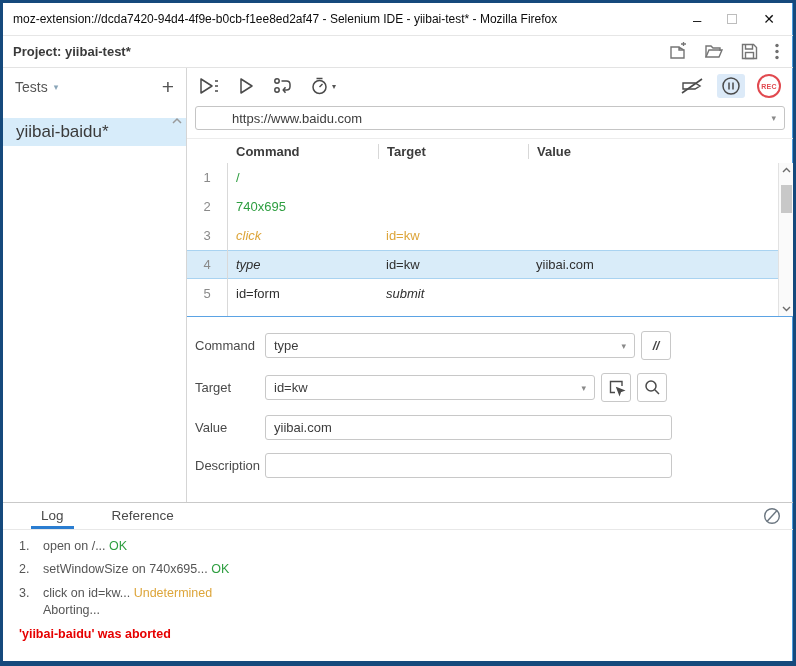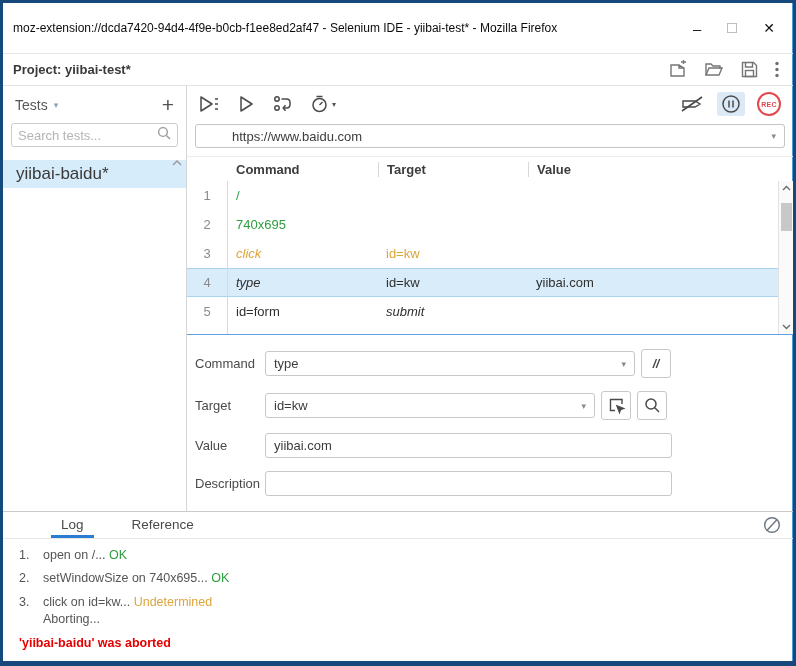--- a/index.html
+++ b/index.html
@@ -3,21 +3,21 @@
 <meta charset="utf-8">
 <style>
   * { margin:0; padding:0; box-sizing:border-box; }
   html,body { width:796px; height:666px; }
   body { font-family:"Liberation Sans","DejaVu Sans",sans-serif; background:#fff; }
   .window { width:796px; height:666px; border:3px solid #15497c; border-bottom-width:5px;
             background:#fff; display:flex; flex-direction:column; overflow:hidden;
             box-shadow: inset -1px 0 0 #4d9bdc; }
 
   
-  .titlebar { height:51px; display:flex; align-items:center; border-bottom:1px solid #e6e6e6; flex:0 0 auto; }
+  .titlebar { height:33px; display:flex; align-items:center; border-bottom:1px solid #e6e6e6; flex:0 0 auto; }
   .titlebar .title { font-size:12px; color:#0c0c0c; padding-left:10px; white-space:nowrap; }
   .win-controls { margin-left:auto; display:flex; align-items:center; gap:26px; padding-right:18px; }
   .win-min { font-size:15px; color:#222; line-height:1; }
   .win-max { width:10px; height:10px; border:1px solid #bdbdbd; }
   .win-close { font-size:14px; color:#111; line-height:1; }
 
   
   .projectbar { height:32px; display:flex; align-items:center; border-bottom:1px solid #e3e3e3; flex:0 0 auto; }
   .projectbar .ptext { font-size:13px; font-weight:bold; color:#3a3a3a; padding-left:10px; }
   .projectbar .picons { margin-left:auto; display:flex; align-items:center; gap:17px; padding-right:14px; }
@@ -99,21 +99,21 @@
   .finput { height:25px; border:1px solid #c8c8c8; border-radius:3px; width:407px;
             font-size:13px; color:#3c3c3c; padding:0 8px; outline:none;
             font-family:"Liberation Sans",sans-serif; }
   .fbtn { width:30px; height:29px; border:1px solid #c8c8c8; border-radius:3px; margin-left:6px;
           display:flex; align-items:center; justify-content:center; background:#fff; }
   .fbtn.comment { font-size:12px; font-weight:bold; font-style:italic; color:#444; }
 
   
   .logpanel { border-top:1px solid #c9c9c9; flex:1 1 auto; display:flex; flex-direction:column; min-height:0; }
   .logtabs { height:27px; display:flex; align-items:flex-end; border-bottom:1px solid #e8e8e8;
-             position:relative; flex:0 0 auto;padding-left:20px; }
+             position:relative; flex:0 0 auto; }
   .logtab { font-size:13.5px; color:#4a4a4a; padding:0 10px 6px 10px; margin-left:28px; position:relative; }
   .logtab:first-child { margin-left:28px; }
   .logtab.active { border-bottom:3px solid #2a7dd1; padding-bottom:3px; }
   .logclear { position:absolute; right:12px; top:4px; }
   .logbody { padding:9px 16px 0 16px; font-size:12.5px; overflow:hidden; }
   .lentry { margin-bottom:9px; line-height:1.15; }
   .lhead { font-weight:bold; color:#3c4043; }
   .lnum { display:inline-block; width:24px; color:#555; }
   .ltext { color:#555; }
   .lok { color:#2e9e40; }
@@ -172,29 +172,20 @@
   </div>
 
   <div class="bodyrow">
 
     <div class="sidebar">
       <div class="sb-head">
         <span class="sb-title">Tests</span>
         <span class="sb-caret">▾</span>
         <span class="sb-add">+</span>
       </div>
-      <div class="sb-search">
-        <input type="text" placeholder="Search tests..." style="">
-        <span>
-          <svg width="14" height="14" viewBox="0 0 14 14" fill="none" stroke="#9b9b9b" stroke-width="1.4">
-            <circle cx="6" cy="6" r="4.4"></circle>
-              <path d="M9.4 9.4 L13 13"></path>
-          </svg>
-        </span>
-      </div>
       <div class="sb-list">
         <div class="sb-scrollup">
           <svg width="10" height="8" viewBox="0 0 10 8" fill="none" stroke="#9a9a9a" stroke-width="1.5">
             <path d="M1 6 L5 2 L9 6"></path>
           </svg>
         </div>
         <div class="sb-item">yiibai-baidu*</div>
       </div>
     </div>
 

